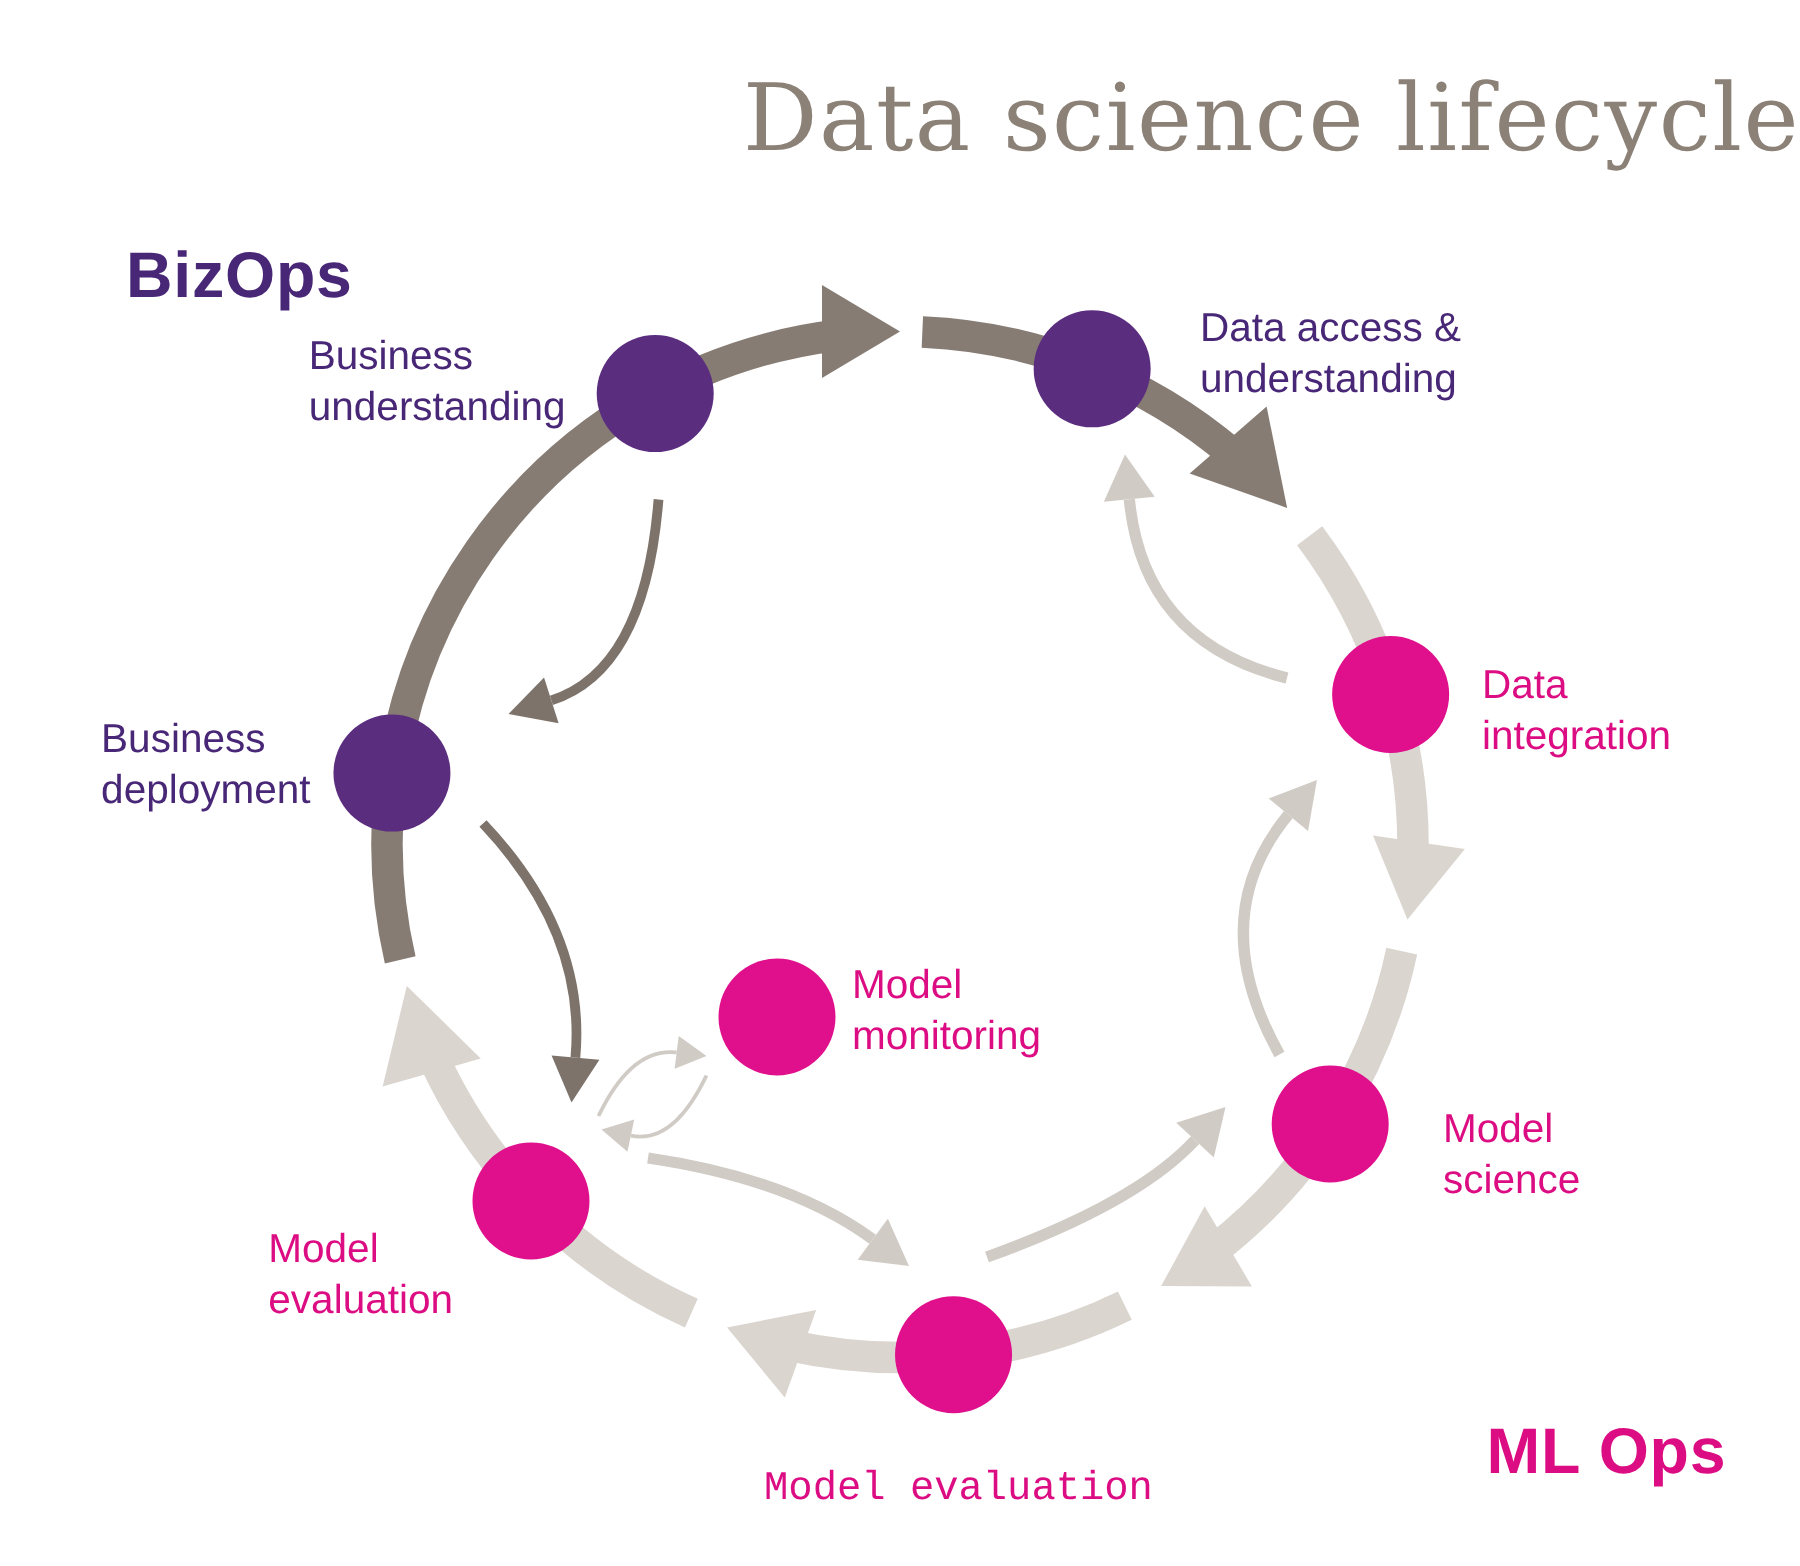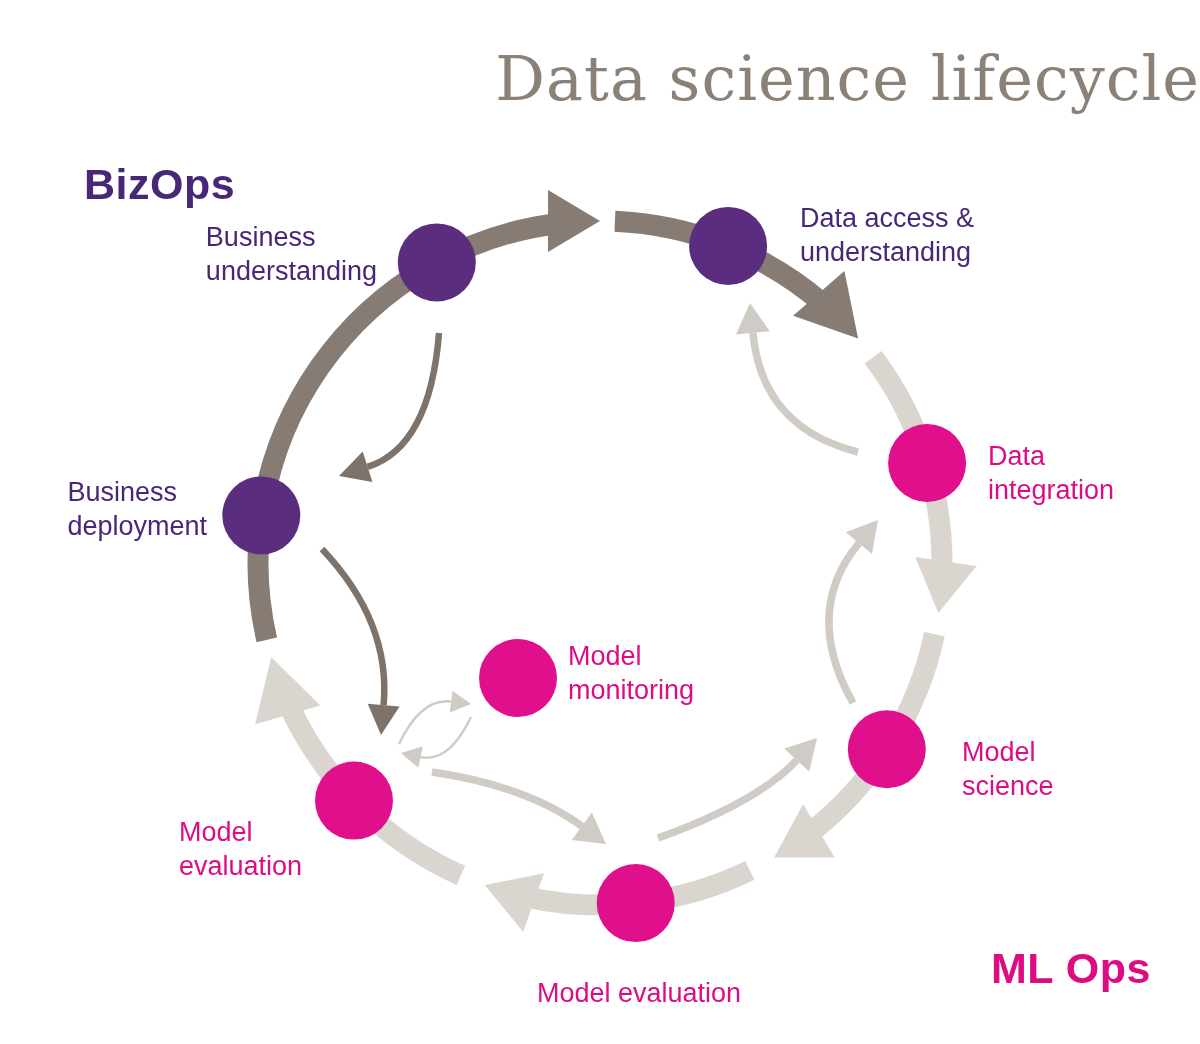--- a/index.html
+++ b/index.html
@@ -42,21 +42,21 @@
   .group-label.mlops  { left: 991px; top: 944px; color: var(--magenta-text, #dc0c83); }
   .node-label {
     position: absolute;
     font-size: 27px;
     line-height: 34px;
     white-space: nowrap;
   }
   .node-label.purple  { color: var(--purple-text, #482777); }
   .node-label.magenta { color: var(--magenta-text, #dc0c83); margin-top: 16px; }
   .align-right { text-align: left; }
-  .align-center { text-align: right; transform: translateX(-50%); }
+  .align-center { text-align: right; transform: translateX(-50%); font-family: Liberation Mono, monospace; }
 </style>
 </head>
 <body>
 
 <div id="stage">
 
   <svg id="diagram-svg" width="1200" height="1044" viewBox="0 0 1200 1044" xmlns="http://www.w3.org/2000/svg">
       <path d="M 266.8 639.9 A 342 342 0 0 1 558.3 223.5" fill="none" stroke="#867c74" stroke-width="21"></path>
       <path d="M 614.9 221.3 A 342 342 0 0 1 822.1 302.9" fill="none" stroke="#867c74" stroke-width="21"></path>
       <path d="M 873.1 357.2 A 342 342 0 0 1 941.9 570.2" fill="none" stroke="#dad5cf" stroke-width="21"></path>

